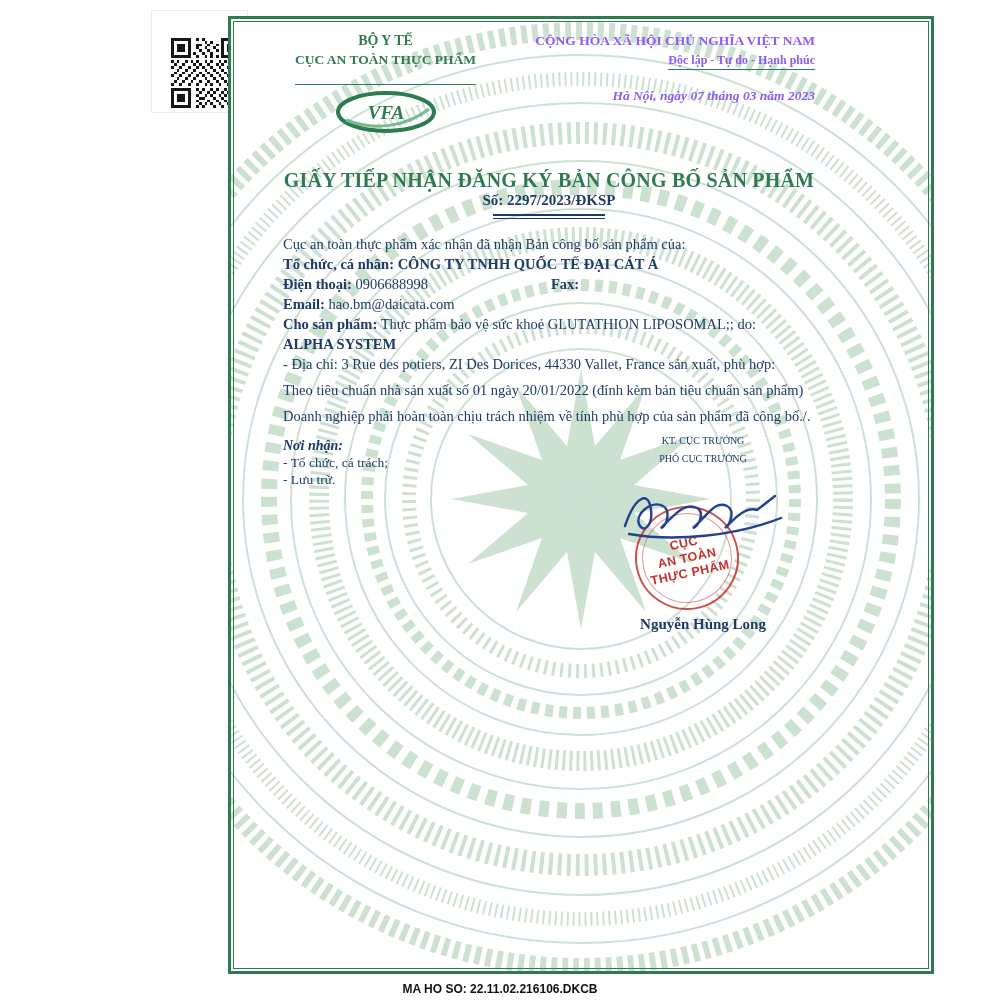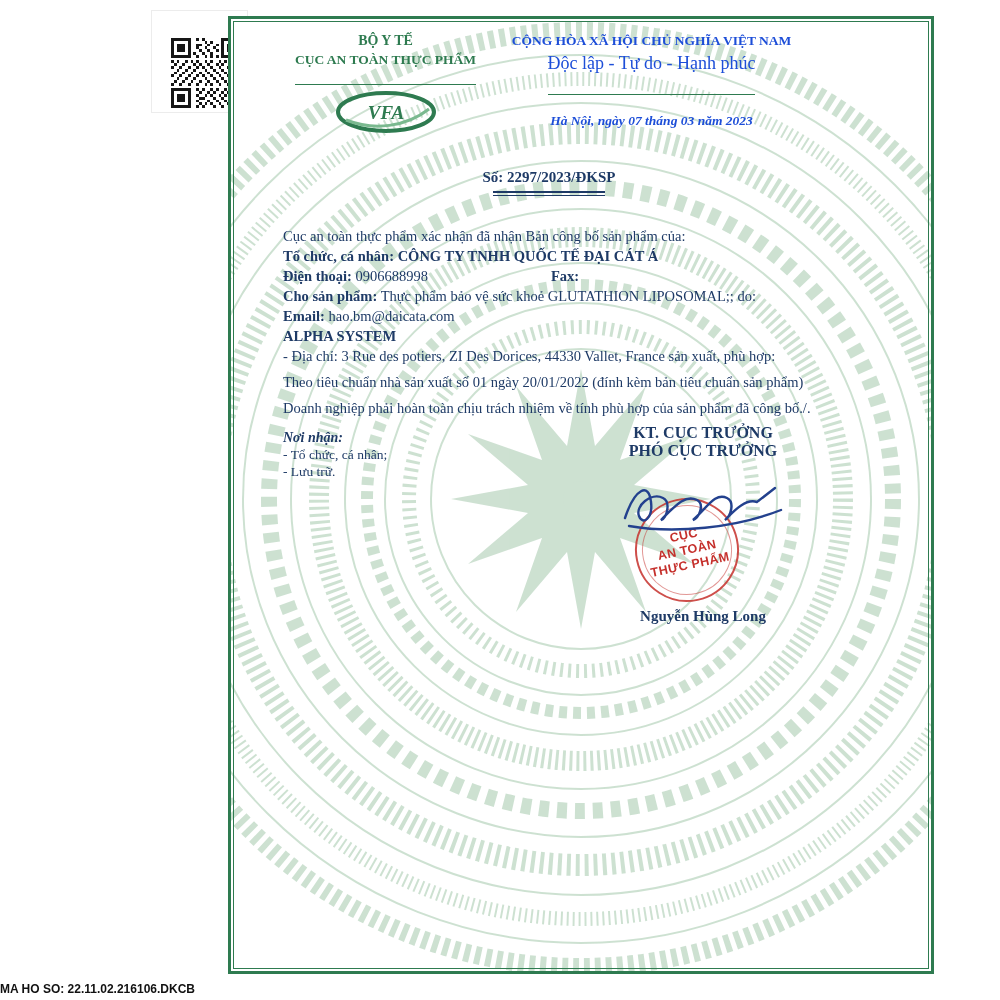--- a/index.html
+++ b/index.html
@@ -9,53 +9,53 @@
   .qr-card{position:absolute;left:151px;top:10px;width:97px;height:103px;background:#fff;border:1px solid #ececec}
   .qr-card svg{position:absolute;left:19px;top:27px;width:70px;height:70px}
 
   .doc{position:absolute;left:228px;top:16px;width:706px;height:958px;border:3px solid #2e7b50;overflow:hidden;background:#fff}
   .doc::before{content:"";position:absolute;inset:2px;border:1px solid #2e7b50;pointer-events:none;z-index:3}
   .watermark{position:absolute;left:0;top:0;width:700px;height:952px;z-index:0}
 
   .content{position:absolute;left:52px;top:14px;width:532px;z-index:2}
   .header{display:flex}
   .h-left{width:205px;text-align:center;color:#2e7b50}
-  .h-right{width:327px;text-align:center;color:#1d4ed8}
+  .h-right{width:327px;text-align:right;color:#8b5cf6}
   .ministry{font-weight:bold;font-size:14px}
   .dept{display:inline-block;font-weight:bold;font-size:13.5px;border-bottom:1.5px solid #2e7b50;padding-bottom:16px;margin-top:3px}
   .country{font-weight:bold;font-size:13.5px}
-  .motto{display:inline-block;font-weight:normal;font-size:18px;border-bottom:1.5px solid #2e7b50;padding-bottom:20px;margin-top:4px}
+  .motto{display:inline-block;font-weight:bold;font-size:12px;border-bottom:1.5px solid #2e7b50;padding-bottom:1px;margin-top:4px}
   .dateline{font-style:italic;font-weight:bold;font-size:13.5px;margin-top:18px}
   .vfa{margin-top:4px}
 
   .title-block{text-align:center;margin-top:30px}
   .title{color:#2e7b50;font-weight:bold;font-size:20px;letter-spacing:.2px}
   .number{font-weight:bold;font-size:15px;}
   .double-rule{width:112px;height:5px;border-top:2px solid #1e3a66;border-bottom:1px solid #1e3a66;margin:5px auto 0}
 
-  .body-block{margin-top:31px;font-size:14.5px}
+  .body-block{margin-top:16px;font-size:14.5px}
   .bline{white-space:nowrap;margin-bottom:1px;line-height:19px}
   .lb{font-weight:bold}
   .bold{font-weight:bold}
   .phone-line{position:relative}
   .fax{position:absolute;left:268px}
   .gap{margin-top:7px}
 
   .footer-area{position:relative;height:250px;margin-top:6px}
   .recipients{position:absolute;left:0;top:6px}
   .recip-title{font-weight:bold;font-style:italic;font-size:14px}
   .recip-item{font-size:13.5px;line-height:17px}
   .signer{position:absolute;left:310px;top:0;width:220px;text-align:center}
-  .signer-t{font-weight:bold;font-size:16px;line-height:18px}
+  .signer-t{font-weight:normal;font-size:10px;line-height:18px}
   .signature{position:absolute;left:330px;top:42px;width:190px;height:74px;z-index:2}
   .stamp{position:absolute;left:352px;top:74px;width:104px;height:104px;border:2.5px solid rgba(197,48,44,.85);border-radius:50%;transform:rotate(-12deg);color:#c5302c;text-align:center;padding-top:28px;font-weight:bold;font-size:12.5px;line-height:15px;letter-spacing:.4px;z-index:1;font-family:"Liberation Sans",sans-serif}
   .stamp::before{content:"";position:absolute;inset:5px;border:1px solid rgba(197,48,44,.5);border-radius:50%}
   .name{position:absolute;left:320px;top:184px;width:200px;text-align:center;font-weight:bold;font-size:15px}
 
-  .file-code{position:absolute;left:0;width:1000px;top:982px;font-family:"Liberation Sans",sans-serif;font-weight:bold;font-size:12px;color:#111}
+  .file-code{position:absolute;left:0;width:1000px;top:982px;text-align:center;font-family:"Liberation Sans",sans-serif;font-weight:bold;font-size:12px;color:#111}
 </style>
 </head>
 <body>
 
 <div class="canvas">
 
   <div class="qr-card">
     <svg viewBox="0 0 25 25" shape-rendering="crispEdges">
       <g fill="#161616">
         <rect x="0" y="0" width="7" height="7"></rect>
@@ -124,40 +124,41 @@
           </svg>
         </div>
         <div class="h-right">
           <div class="country">CỘNG HÒA XÃ HỘI CHỦ NGHĨA VIỆT NAM</div>
           <div><span class="motto">Độc lập - Tự do - Hạnh phúc</span></div>
           <div class="dateline">Hà Nội, ngày 07 tháng 03 năm 2023</div>
         </div>
       </div>
 
       <div class="title-block">
+        <div class="title">GIẤY TIẾP NHẬN ĐĂNG KÝ BẢN CÔNG BỐ SẢN PHẨM</div>
         <div class="number">Số: 2297/2023/ĐKSP</div>
         <div class="double-rule"></div>
       </div>
 
       <div class="body-block">
         <p class="bline">Cục an toàn thực phẩm xác nhận đã nhận Bản công bố sản phẩm của:</p>
         <p class="bline"><span class="lb">Tổ chức, cá nhân:</span> <span class="bold">CÔNG TY TNHH QUỐC TẾ ĐẠI CÁT Á</span></p>
         <p class="bline phone-line"><span class="lb">Điện thoại:</span> <span>0906688998</span><span class="fax lb">Fax:</span></p>
+        <p class="bline"><span class="lb">Email:</span> <span>hao.bm@daicata.com</span></p>
         <p class="bline"><span class="lb">Cho sản phẩm:</span> <span>Thực phẩm bảo vệ sức khoẻ  GLUTATHION LIPOSOMAL;; do:</span></p>
-        <p class="bline"><span class="lb">Email:</span> <span>hao.bm@daicata.com</span></p>
         <p class="bline bold">ALPHA SYSTEM</p>
         <p class="bline">- Địa chỉ: 3 Rue des potiers, ZI Des Dorices, 44330 Vallet, France sản xuất, phù hợp:</p>
         <p class="bline gap">Theo tiêu chuẩn nhà sản xuất số 01 ngày 20/01/2022 (đính kèm bản tiêu chuẩn sản phẩm)</p>
         <p class="bline gap">Doanh nghiệp phải hoàn toàn chịu trách nhiệm về tính phù hợp của sản phẩm đã công bố./.</p>
       </div>
 
       <div class="footer-area">
         <div class="recipients">
           <div class="recip-title">Nơi nhận:</div>
-          <div class="recip-item">- Tổ chức, cá nhân;</div>
+          <div class="recip-item">- Tổ chức, cá trách;</div>
           <div class="recip-item">- Lưu trữ.</div>
         </div>
 
         <div class="signer">
           <div class="signer-t">KT. CỤC TRƯỞNG</div>
           <div class="signer-t">PHÓ CỤC TRƯỞNG</div>
         </div>
 
         <svg class="signature" viewBox="0 0 190 74">
           <g fill="none" stroke="#23418e" stroke-width="2.4" stroke-linecap="round">

